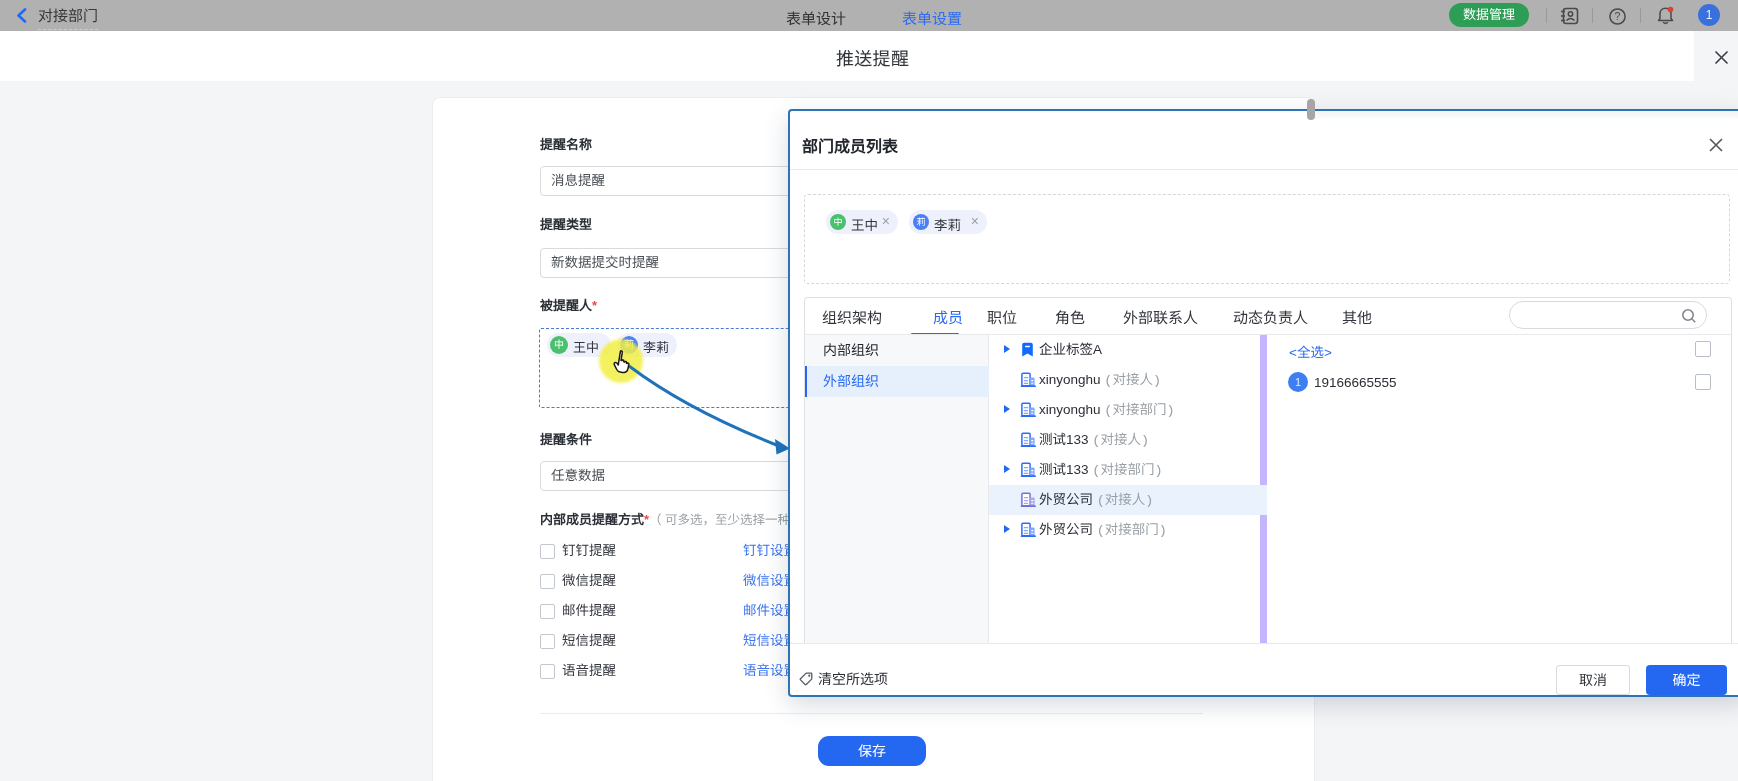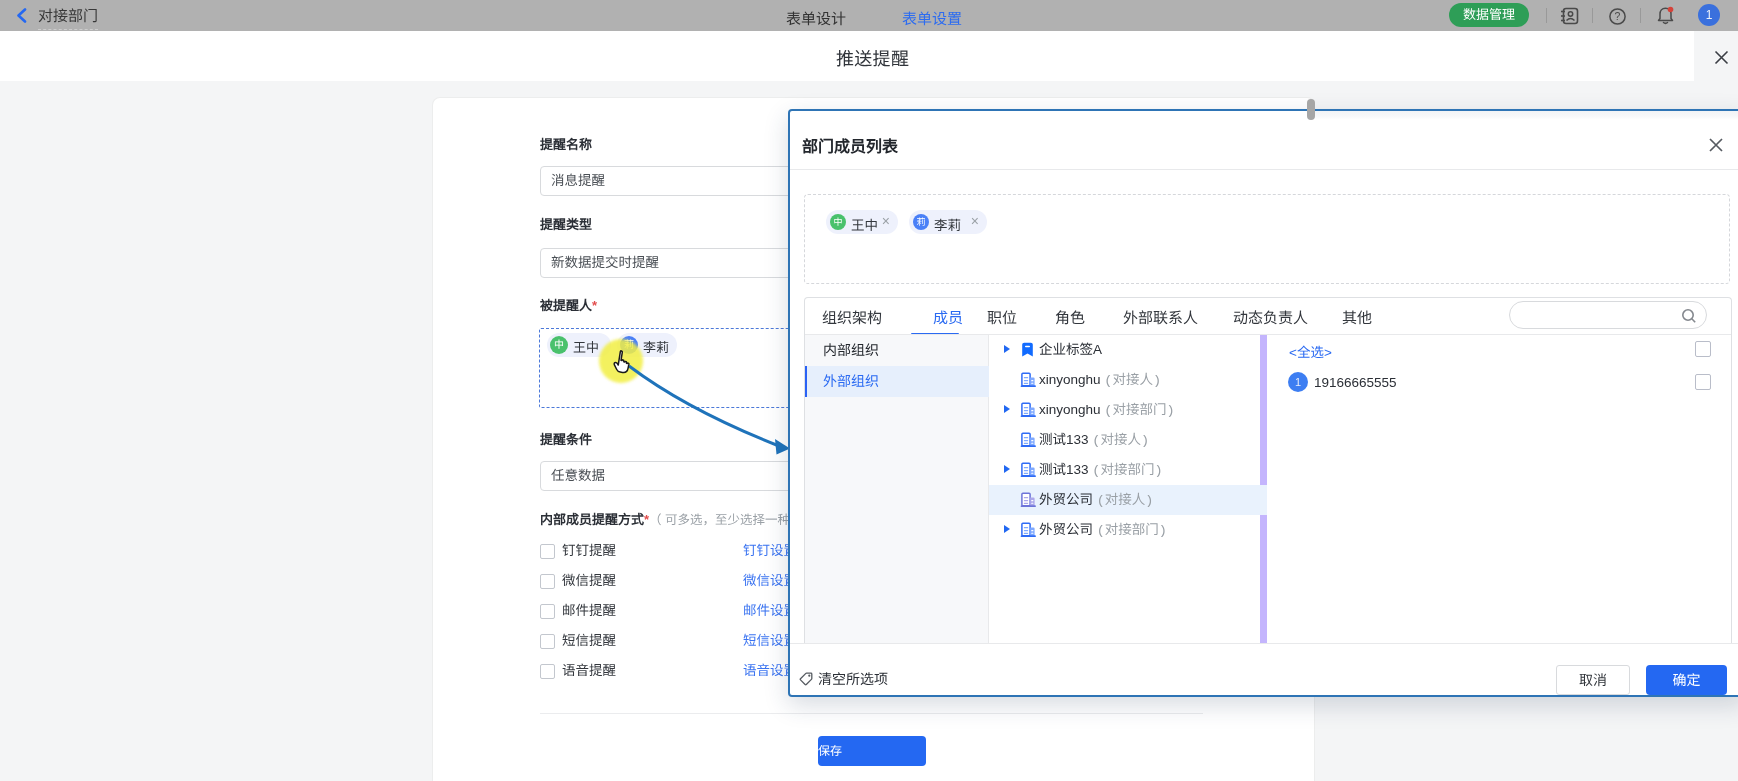--- a/index.html
+++ b/index.html
@@ -30,21 +30,21 @@
   .note { font-weight:normal; color:#9aa0a6; font-size:12.5px; }
   #dashedbox { position:absolute; left:539px; top:328px; width:664px; height:80px; border:1px dashed #4c79d9; border-radius:2px; }
   .ftag { position:absolute; top:4px; height:24px; border-radius:12px; background:#eef1fc; }
   .ftag .av { position:absolute; left:3px; top:3px; width:18px; height:18px; border-radius:50%; color:#fff; font-size:10px; text-align:center; line-height:18px; }
   .ftag .tx { position:absolute; left:26px; top:4px; font-size:13px; color:#33373d; white-space:nowrap; }
   .cbrow { position:absolute; left:540px; }
   .cbox { position:absolute; left:0; top:0; width:15px; height:15px; border:1px solid #c3c7ce; border-radius:2px; background:#fff; }
   .cbtx { position:absolute; left:22px; top:-1px; font-size:13.5px; line-height:15px; color:#33373d; white-space:nowrap; }
   .cblink { position:absolute; left:203px; top:-1px; font-size:13.5px; line-height:15px; color:#3b74f1; white-space:nowrap; }
   #savediv { position:absolute; left:540px; top:713px; width:663px; height:1px; background:#ebecee; }
-  #savebtn { position:absolute; left:818px; top:736px; width:108px; height:30px; border-radius:4px; background:#2468f2; color:#fff; font-size:12px; text-align:left; line-height:30px; }
+  #savebtn { position:absolute; left:818px; top:736px; width:108px; height:30px; border-radius:11px; background:#2468f2; color:#fff; font-size:14px; text-align:center; line-height:30px; }
   #thumb { position:absolute; left:1307px; top:99px; width:8px; height:21px; border-radius:4px; background:#a6a6a6; z-index:40; }
 
   
   #overlay { position:absolute; left:0; top:0; z-index:25; }
   #ycircle { position:absolute; left:599px; top:339px; width:44px; height:44px; border-radius:50%; background:#f2ef44; filter:blur(1.6px); opacity:.85; z-index:25; }
 
   
   #modal { position:absolute; left:788px; top:109px; width:958px; height:588px; background:#fff; border-radius:4px; box-shadow: inset 0 0 0 2px #2e74b5, 0 8px 24px rgba(31,56,88,.18); z-index:30; }
   #mtitle { position:absolute; left:14px; top:24px; font-size:16px; font-weight:bold; color:#23272d; }
   #mhdiv { position:absolute; left:2px; top:60px; width:954px; height:1px; background:#e8e9eb; }

